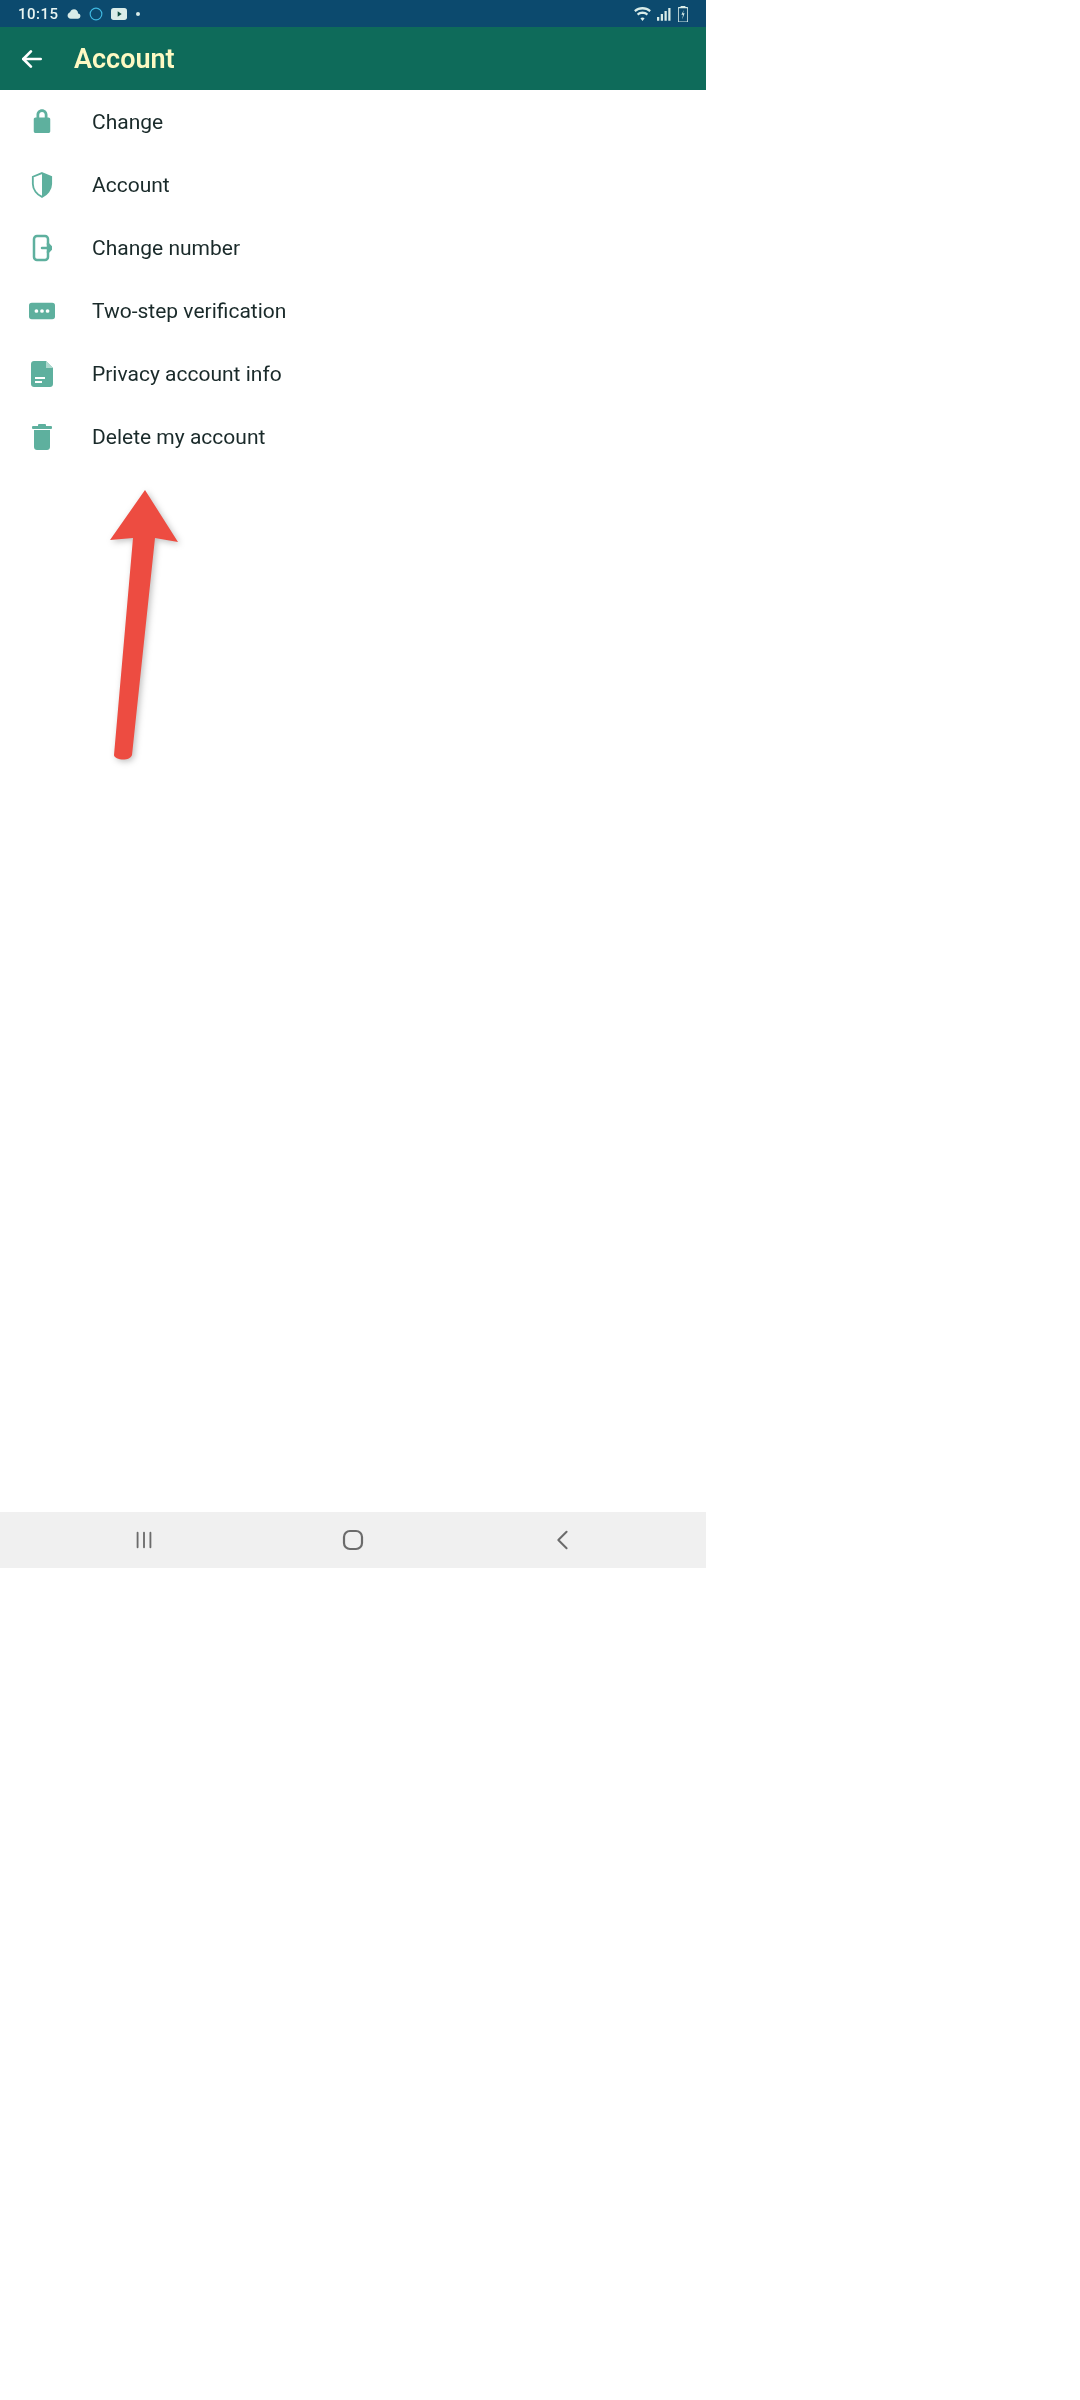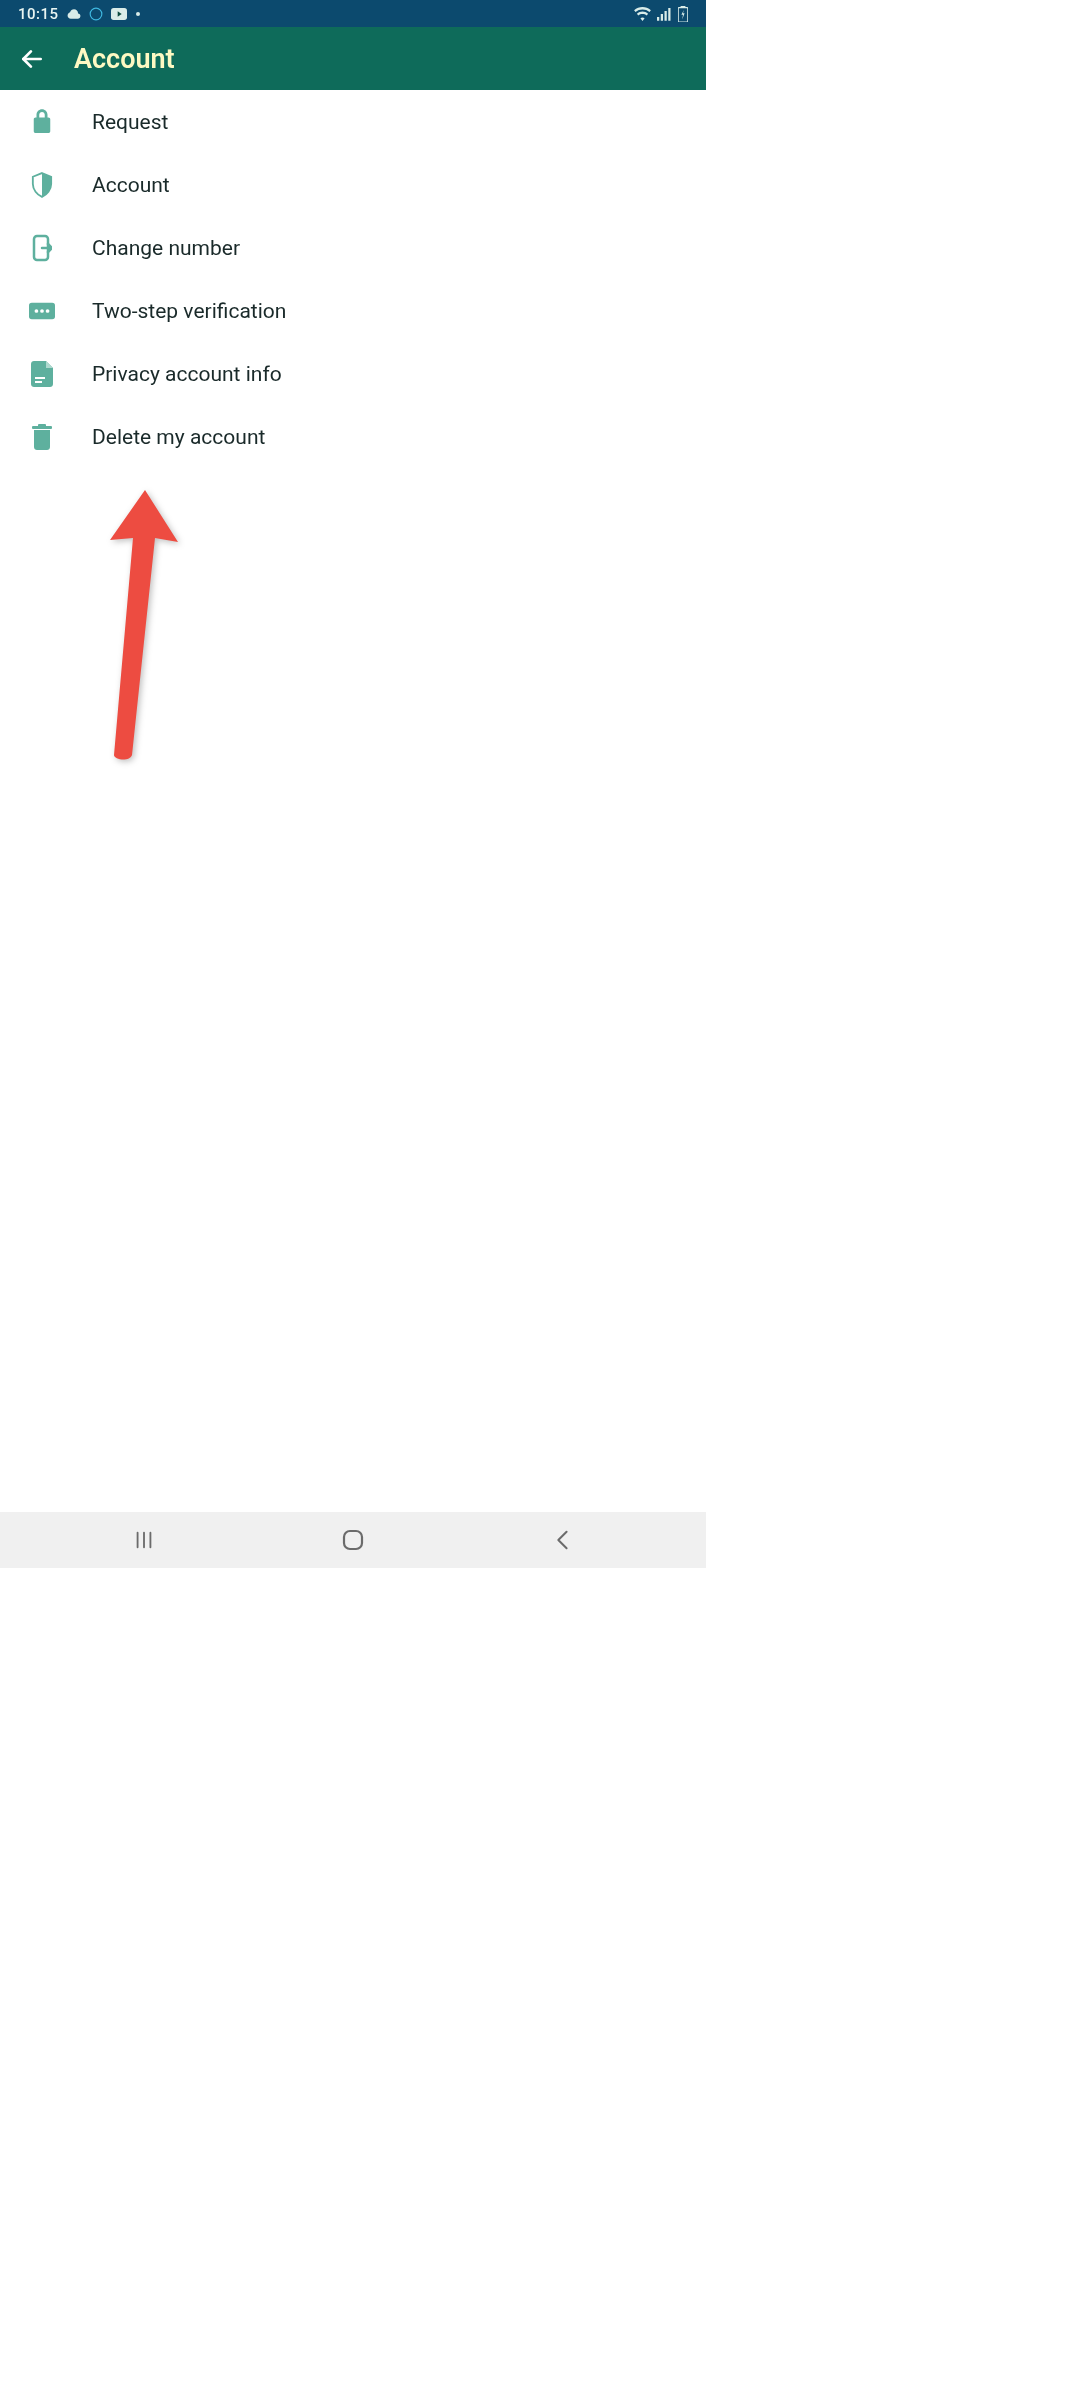--- a/index.html
+++ b/index.html
@@ -178,21 +178,21 @@
 </div>
 
 <div class="content">
 
   <div class="list-item">
     <span class="list-icon">
       <svg width="22" height="26" viewBox="0 0 24 28" fill="#5eb09e">
           <path d="M12 0c-3.3 0-6 2.7-6 6v3H5c-1.1 0-2 .9-2 2v13c0 1.1.9 2 2 2h14c1.1 0 2-.9 2-2V11c0-1.1-.9-2-2-2h-1V6c0-3.3-2.7-6-6-6zm0 3c1.7 0 3 1.3 3 3v3H9V6c0-1.7 1.3-3 3-3z"></path>
         </svg>
     </span>
-    <span class="list-label">Request</span>
+    <span class="list-label">Change</span>
   </div>
 
   <div class="list-item">
     <span class="list-icon">
       <svg width="22" height="26" viewBox="0 0 24 28" fill="none">
           <path d="M12 1 L22 5 V13 C22 19 17.5 24.5 12 27 C6.5 24.5 2 19 2 13 V5 Z" stroke="#5eb09e" stroke-width="2" fill="none"></path>
           <path d="M12 1 L22 5 V13 C22 19 17.5 24.5 12 27 V1 Z" fill="#5eb09e"></path>
         </svg>
     </span>
     <span class="list-label">Account</span>

